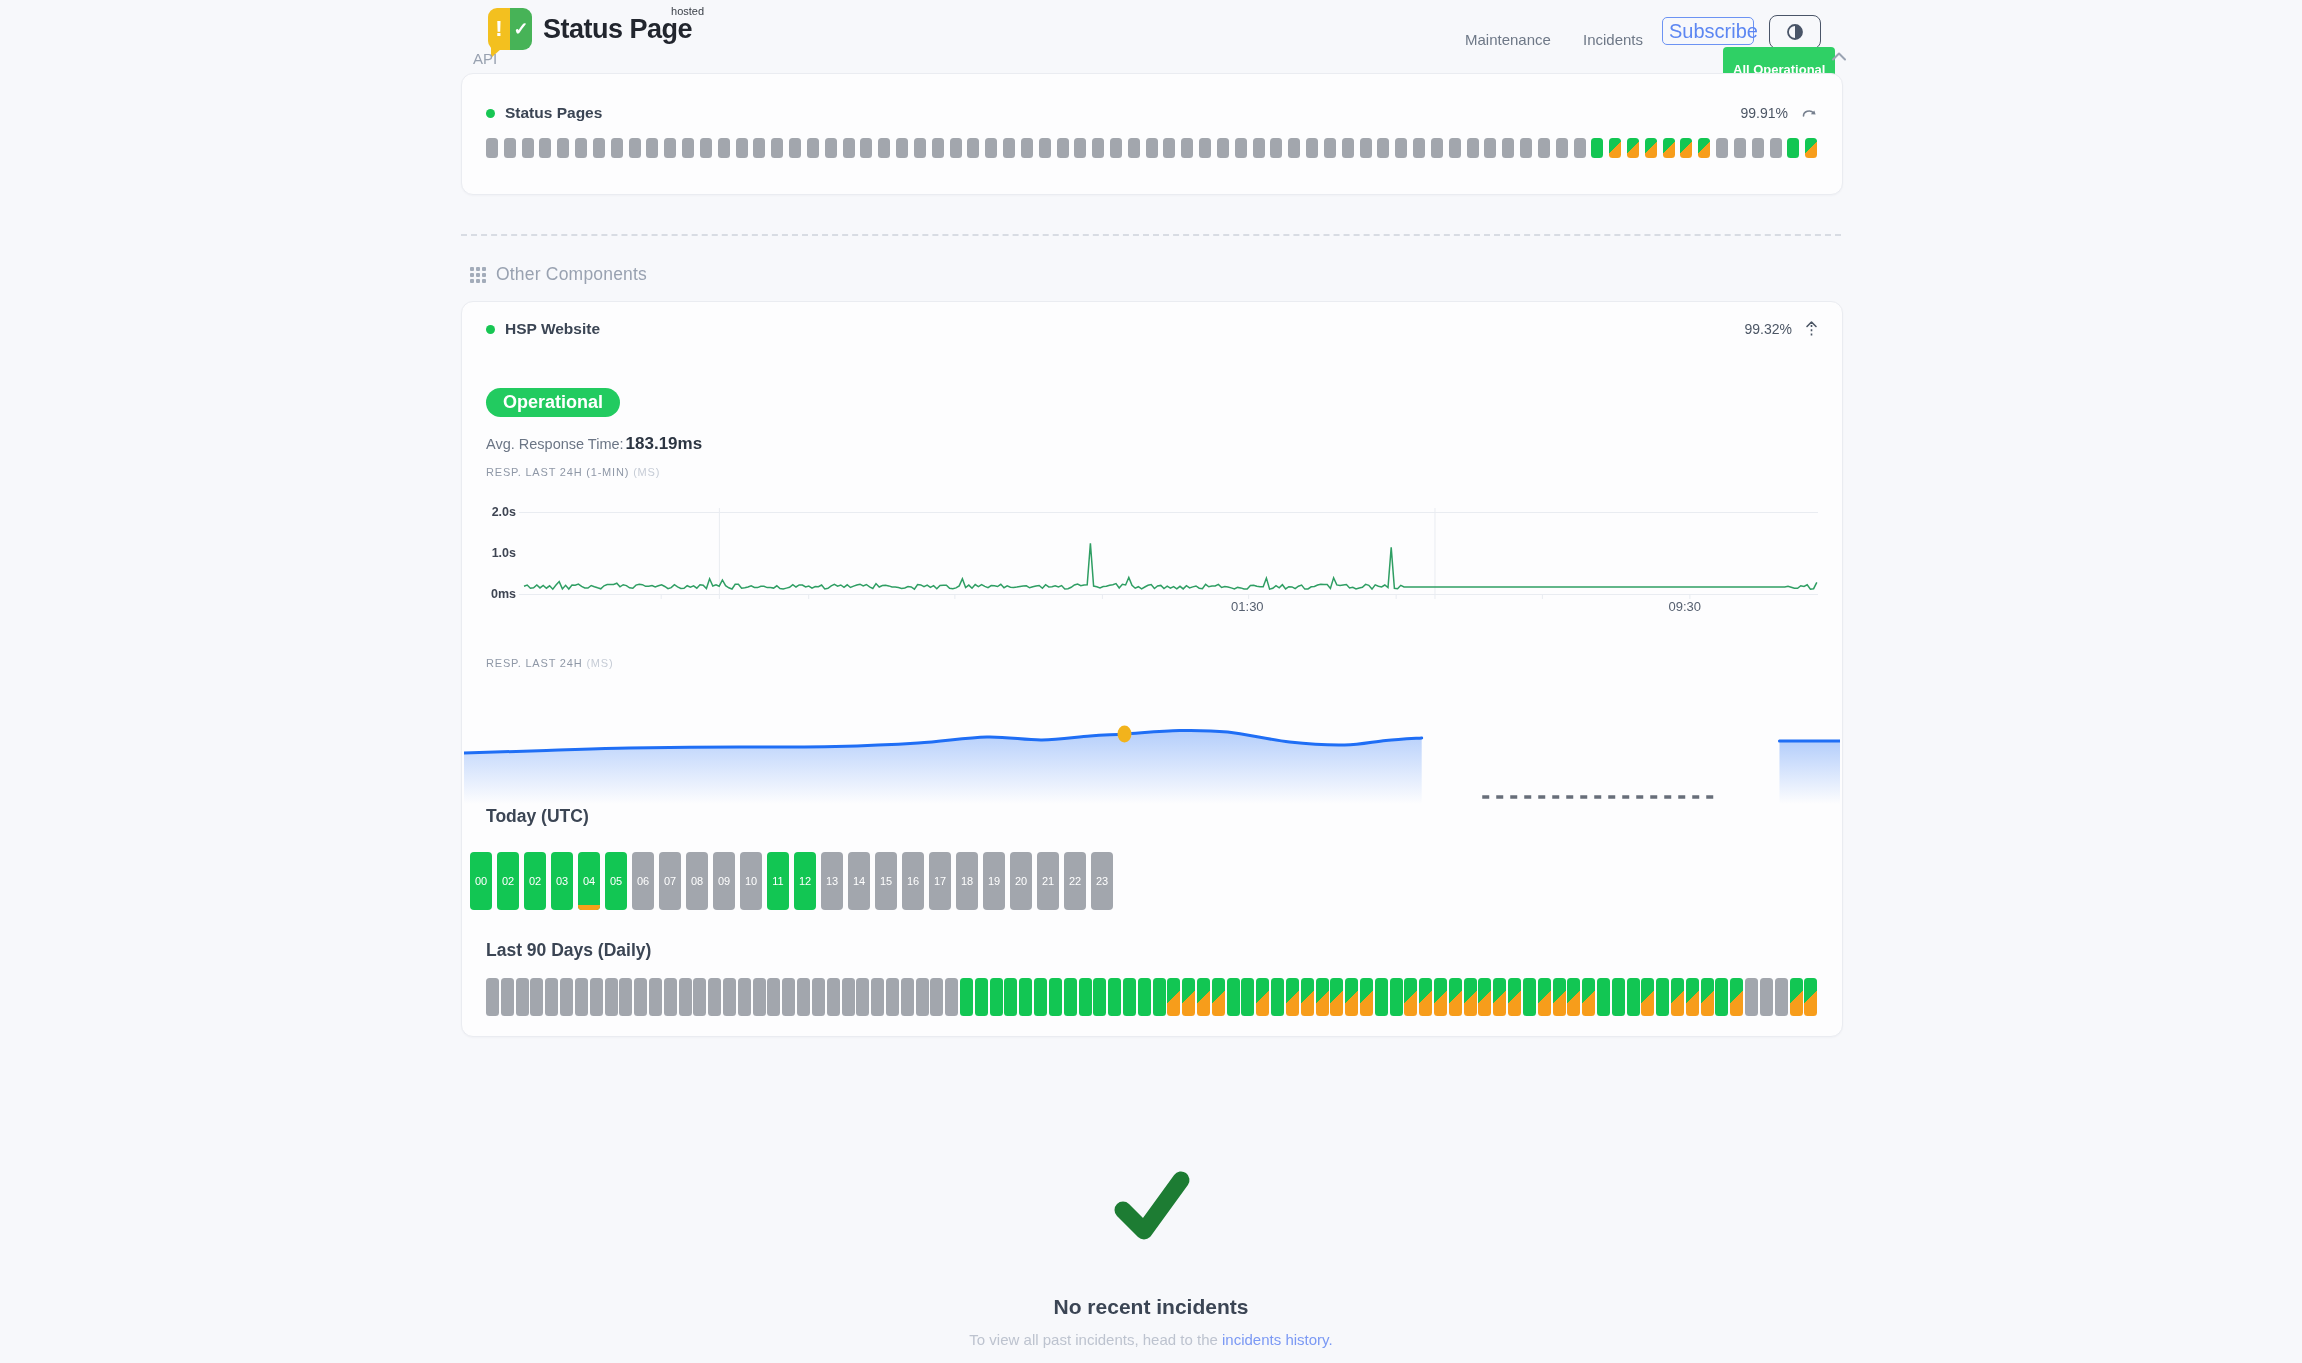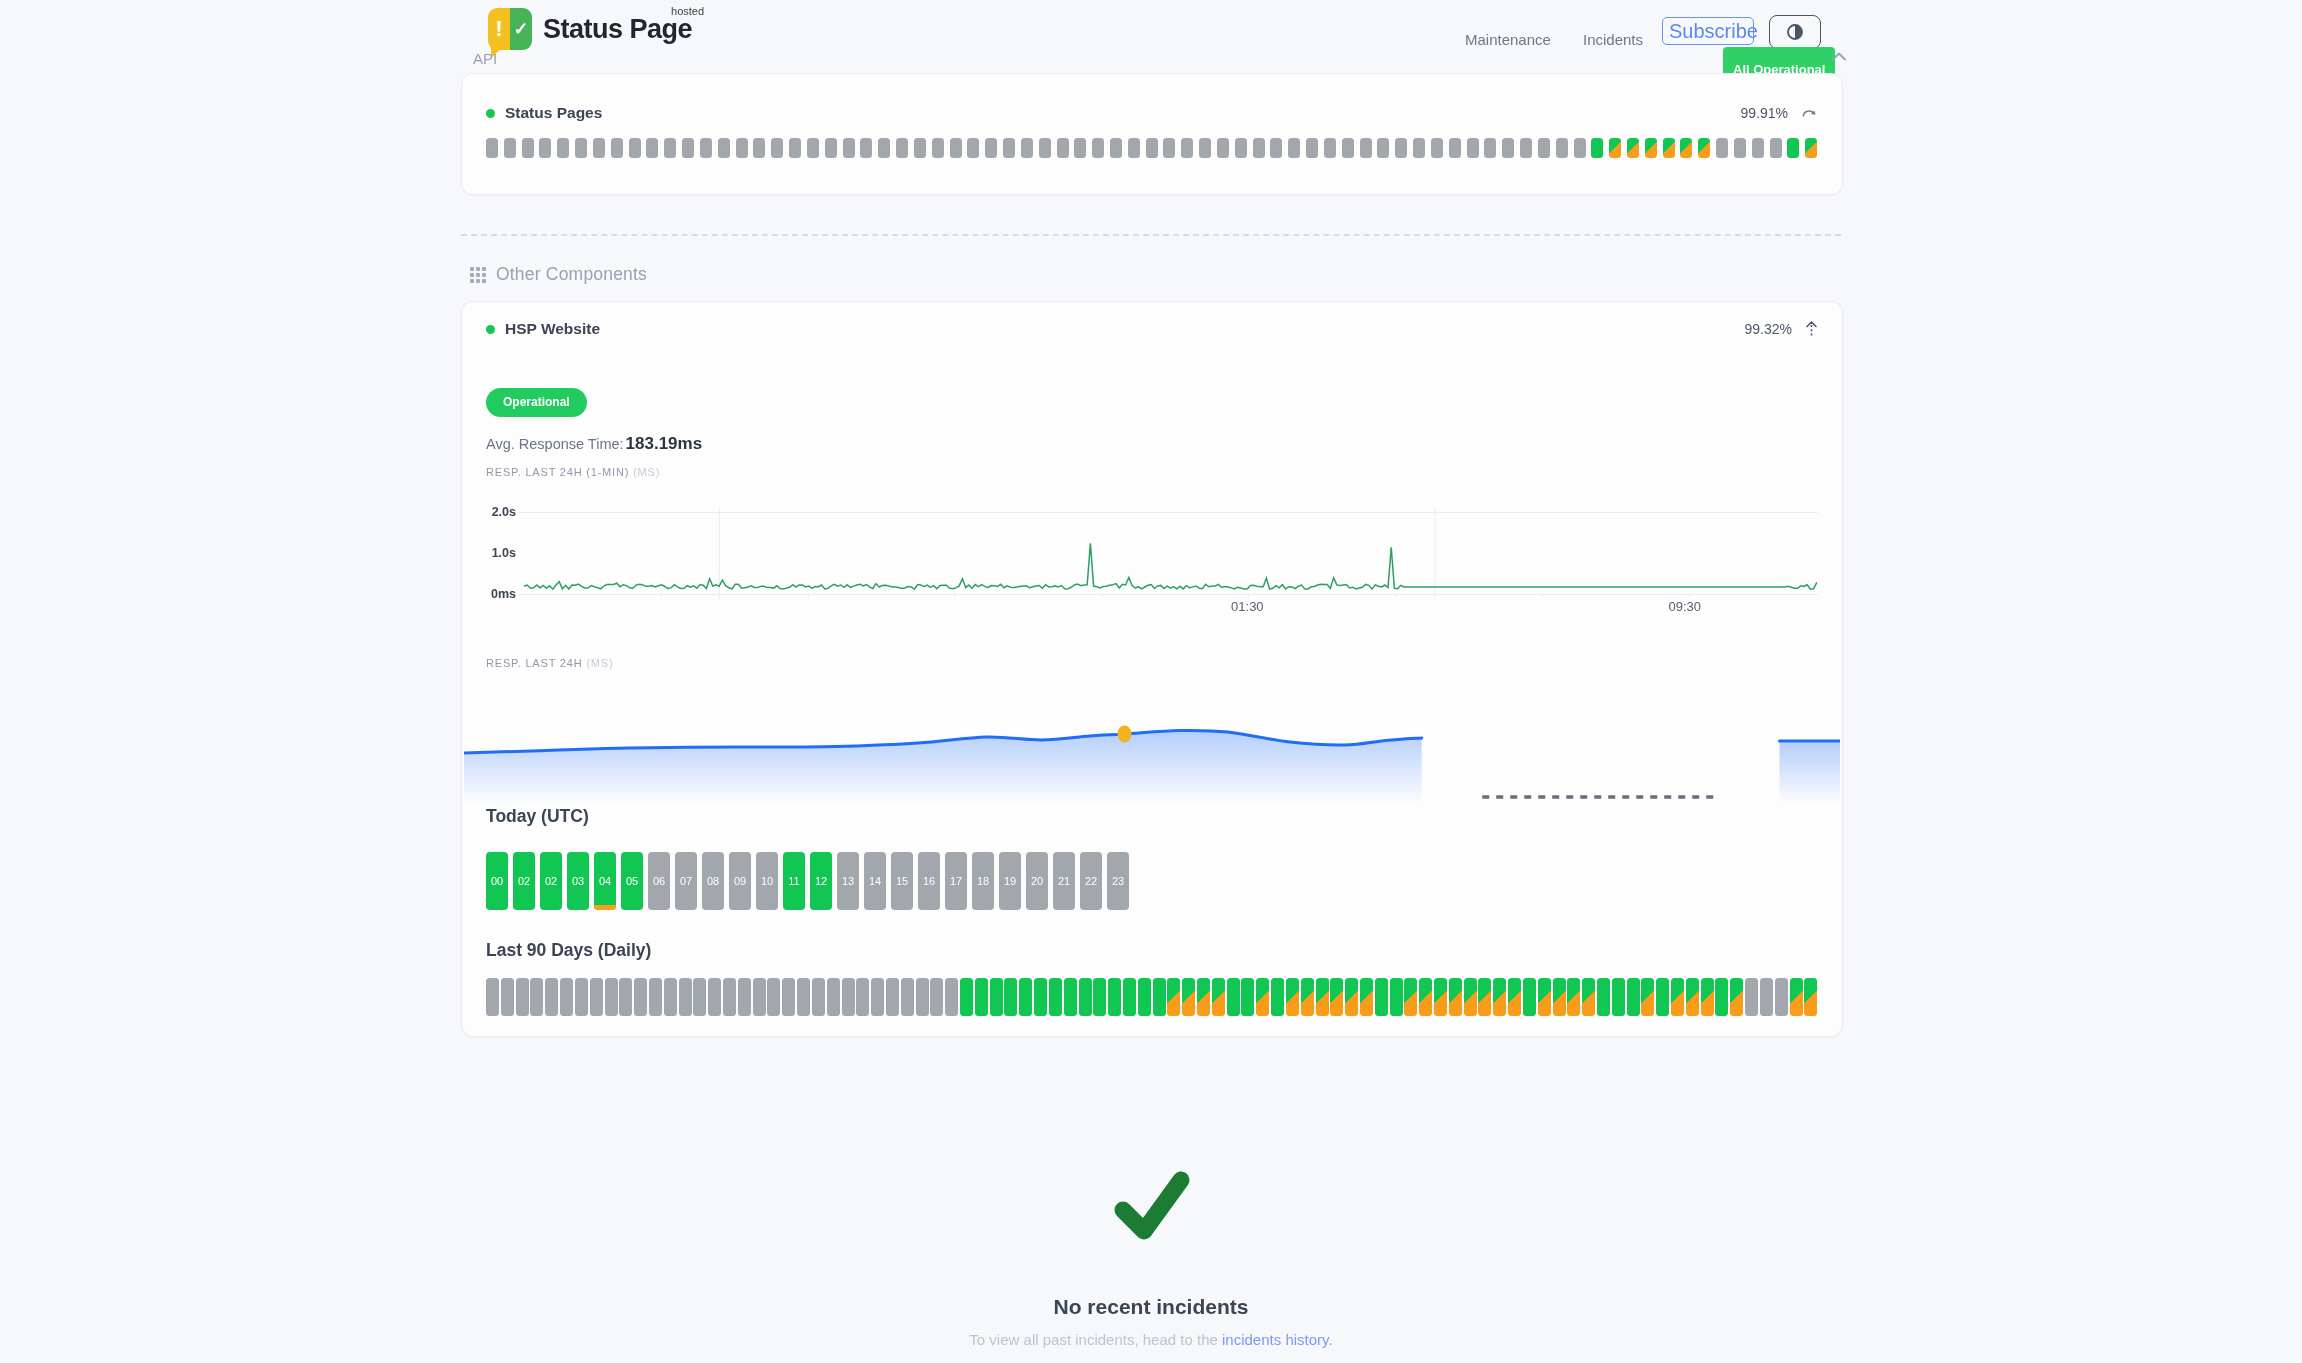--- a/index.html
+++ b/index.html
@@ -36,34 +36,34 @@
   .uptime{margin-left:auto;font-size:14px;color:#4c5665;}
   .trend{margin-left:13px;display:flex;align-items:center;}
 
   .bar-row{position:absolute;left:24px;right:24px;display:flex;justify-content:space-between;}
   .bar{width:12px;height:20px;border-radius:3.5px;flex:0 0 auto;}
   .day{width:13px;height:38px;border-radius:3.5px;flex:0 0 auto;}
   .c-n{background:#a2a6ad;}
   .c-g{background:#12c653;}
   .c-d{background:linear-gradient(135deg,#12c653 50%,#f79d1b 50%);}
 
-  .pill{position:absolute;left:24px;top:86px;height:29px;line-height:29px;padding:0 17px;border-radius:15px;background:#22cb60;color:#fff;font-size:12px;font-weight:bold;}
+  .pill{position:absolute;left:24px;top:86px;height:29px;line-height:29px;padding:0 17px;border-radius:15px;background:#22cb60;color:#fff;font-size:18px;font-weight:bold;}
   .avg-row{position:absolute;left:24px;top:132px;display:flex;align-items:baseline;}
   .avg-label{font-size:14.5px;color:#6b7585;}
   .avg-value{margin-left:2px;font-size:17px;font-weight:bold;color:#2c3542;}
   .chart-label{position:absolute;left:24px;font-size:11px;letter-spacing:.8px;color:#8f98a7;}
   .chart-label .unit{color:#c6ccd6;margin-left:4px;}
   .lbl-1{top:164px;}
   .lbl-2{top:355px;}
   #line-chart{position:absolute;left:24px;top:200px;}
   #area-chart{position:absolute;left:2px;top:388px;}
   .sub-heading{position:absolute;left:24px;font-size:17.5px;font-weight:bold;color:#3b4554;}
   .h-today{top:504px;}
   .h-90{top:638px;}
-  .hour-row{position:absolute;left:24px;top:550px;display:flex;gap:5px;}
+  .hour-row{position:absolute;left:8px;top:550px;display:flex;gap:5px;}
   .hour{position:relative;width:22px;height:58px;border-radius:4px;display:flex;align-items:center;justify-content:center;color:#fff;font-size:11px;cursor:default;}
   .hour.up,.hour.degraded{background:#12c653;}
   .hour.nodata{background:#a2a6ad;}
   .strip{position:absolute;left:0;right:0;bottom:0;height:5px;background:#f7a11a;border-radius:0 0 4px 4px;}
   .day-row{top:676px;}
 
   
   .grid{stroke:#e9ecf1;stroke-width:1;}
   .ylab{fill:#3e4553;font-size:12.5px;font-weight:bold;font-family:"Liberation Sans",sans-serif;}
   .xlab{fill:#566070;font-size:13px;font-family:"Liberation Sans",sans-serif;}

